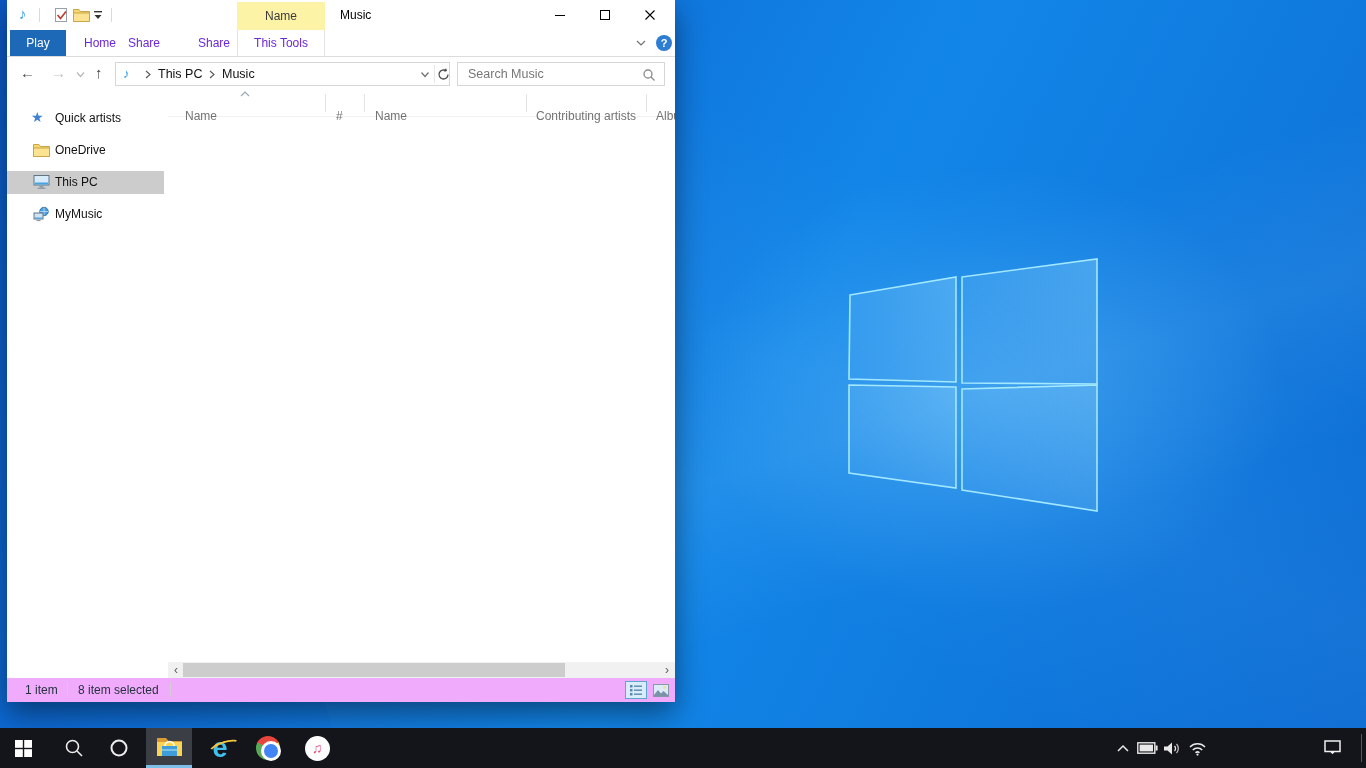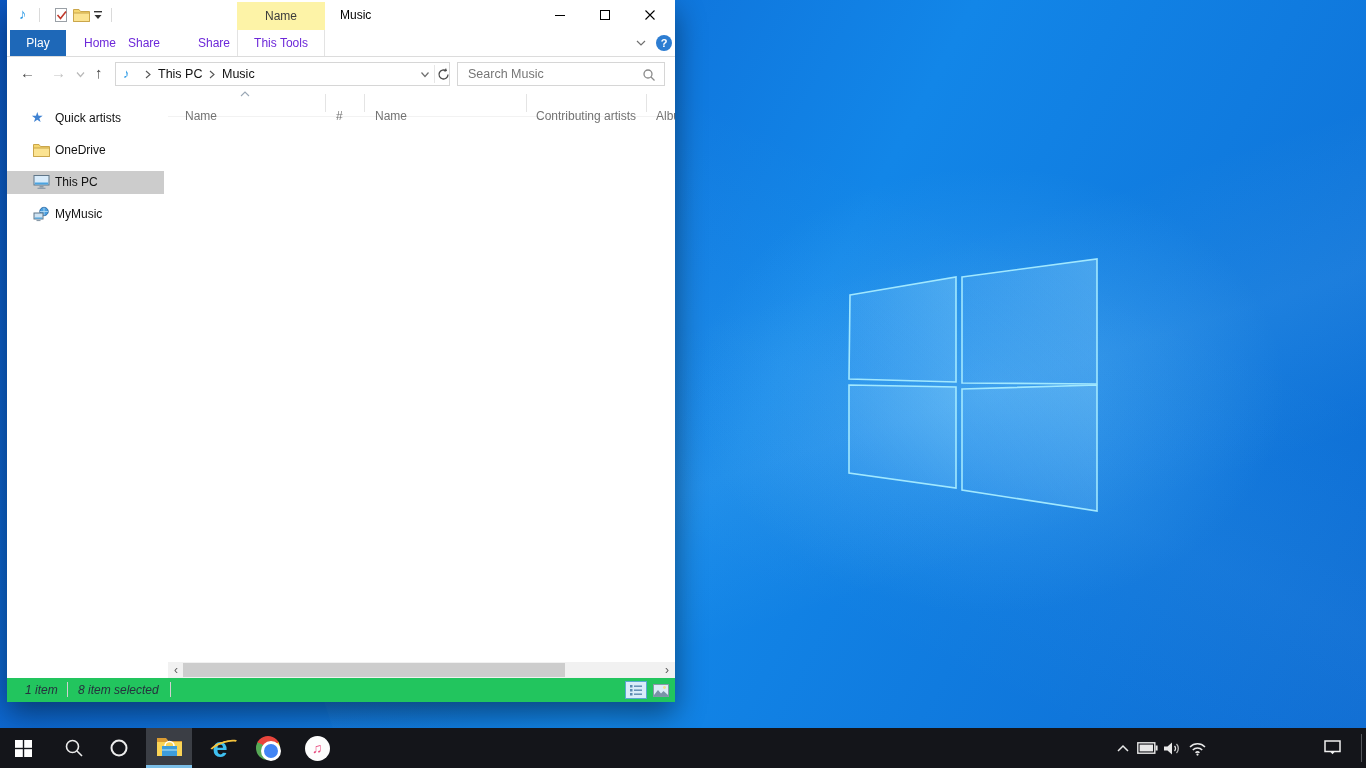--- a/index.html
+++ b/index.html
@@ -65,21 +65,21 @@
   .hdiv { position:absolute; top:4px; width:1px; height:18px; background:#e4e4e4; }
   .sortcaret { position:absolute; left:72px; top:1px; }
   .filerow { position:absolute; left:0; top:30px; width:507px; height:23px; background:#cce8ff; border:1px solid #77bdf0; border-right:none; }
   .fico { position:absolute; left:19px; top:3px; }
   .fname { position:absolute; left:42px; top:4px; font-size:12px; color:#111; }
 
   .hscroll { position:absolute; left:161px; top:662px; width:507px; height:16px; background:#f1f1f1; }
   .harrow { position:absolute; top:0; width:16px; height:16px; color:#5c5c5c; font-size:12px; display:flex; align-items:center; justify-content:center; }
   .hthumb { position:absolute; left:15px; top:1px; width:382px; height:14px; background:#cdcdcd; }
 
-  .statusbar { position:absolute; left:0; top:678px; width:100%; height:24px; background:#22c55e;font-style:italic; }
+  .statusbar { position:absolute; left:0; top:678px; width:100%; height:24px; background:#f0abfc; }
   .sbtext { position:absolute; top:5px; font-size:12px; color:#26323e; }
   .sbdiv { position:absolute; top:4px; width:1px; height:15px; background:#d0d0d0; }
   .viewbtn { position:absolute; top:3px; width:22px; height:18px; display:flex; align-items:center; justify-content:center; }
   .viewbtn.sel { background:#d9ecf9; border:1px solid #5ba7d1; }
 
   
   .taskbar { position:absolute; left:0; top:728px; width:1366px; height:40px; background:#14151a; }
   .tbtn { position:absolute; top:0; width:46px; height:40px; display:flex; align-items:center; justify-content:center; }
   .tbtn.active { background:#3b3e45; border-bottom:3px solid #7cbfe8; }
   .chrome-ball { width:24px; height:24px; border-radius:50%;

